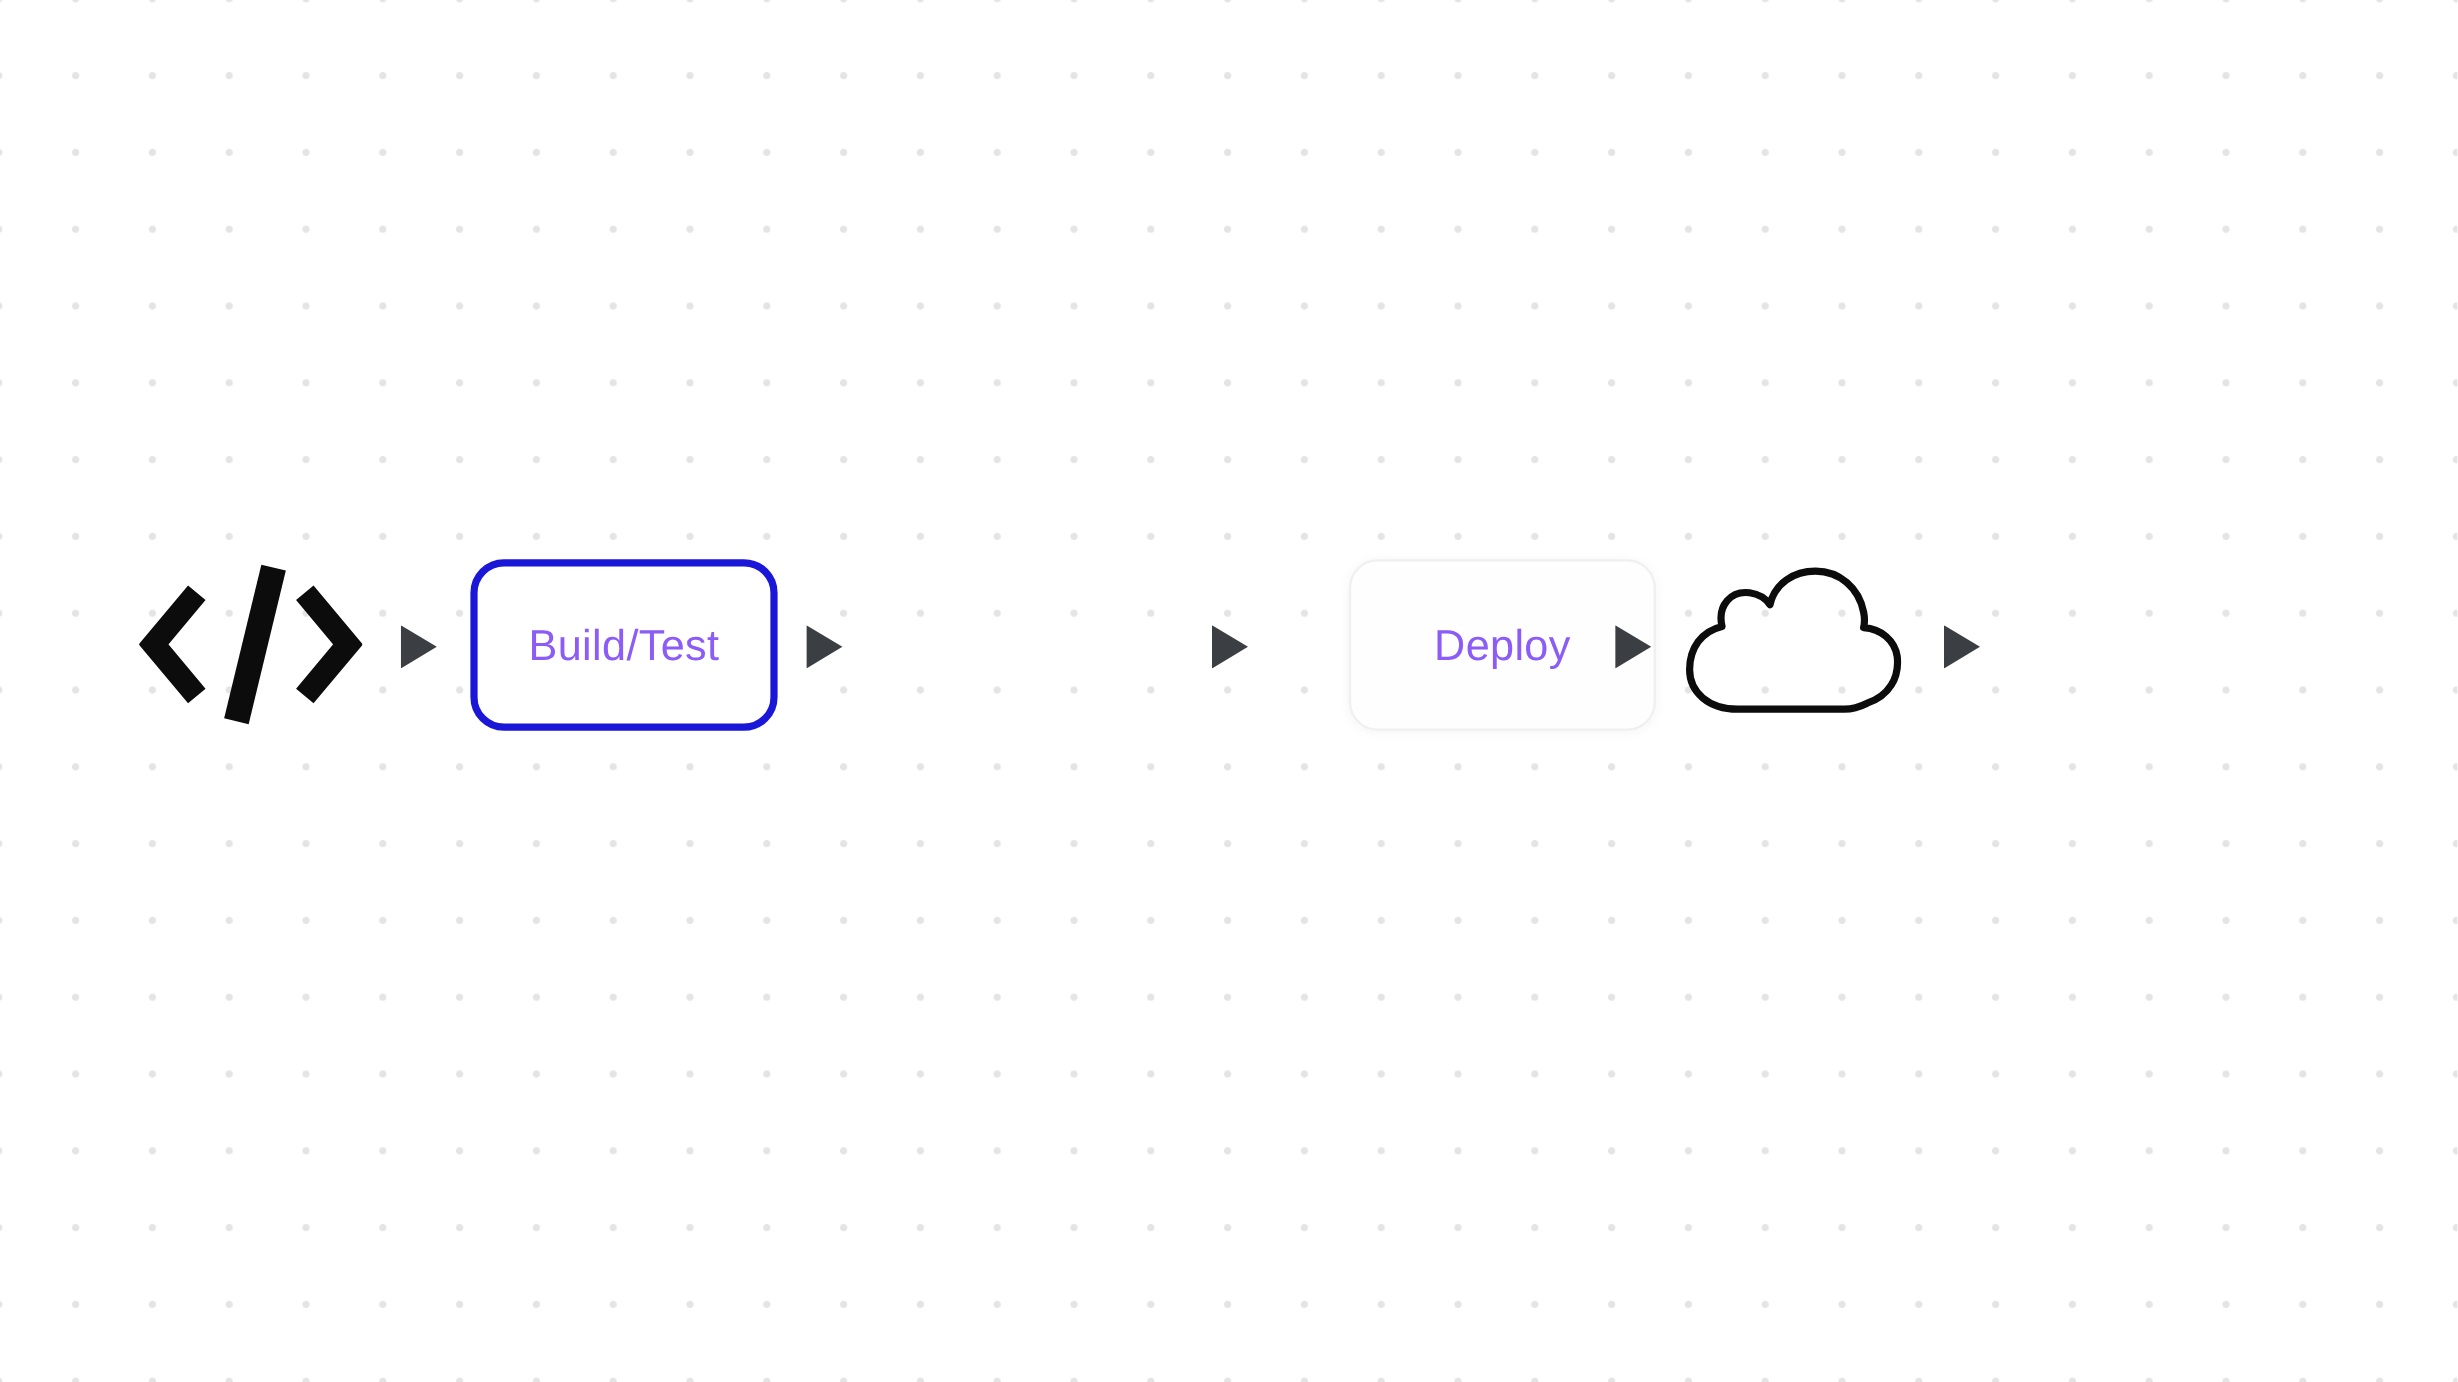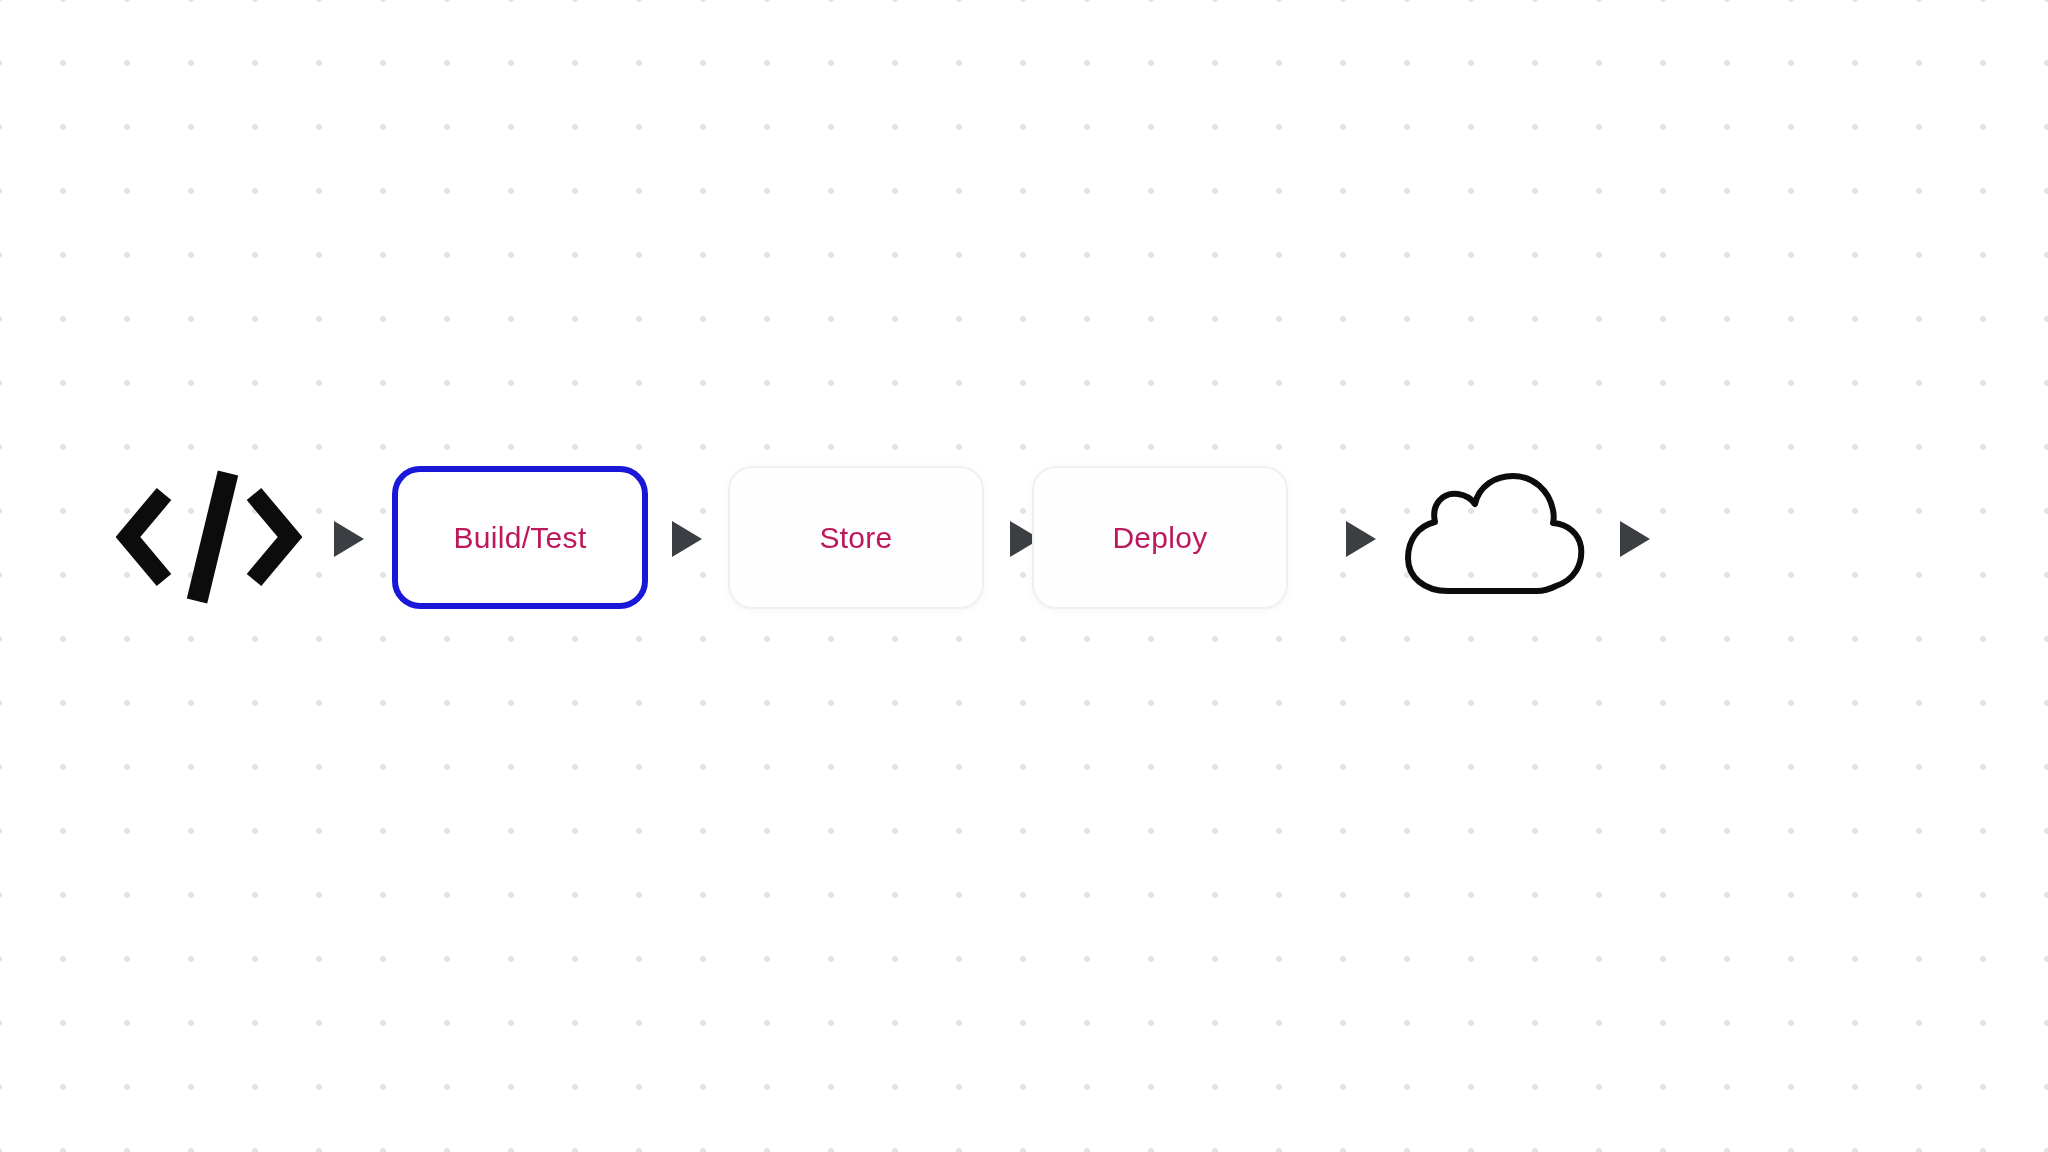--- a/index.html
+++ b/index.html
@@ -27,29 +27,29 @@
     box-shadow: 0 1px 10px rgba(0,0,0,0.04);
     display: flex; align-items: center; justify-content: center;
   }
   .node-box.selected {
     border: 6px solid #1b17d8;
     border-radius: 28px;
     background: #ffffff;
     box-shadow: none;
   }
   .node-label {
-    font-size: 30px;
-    color: #be185d;
+    font-size: 36px;
+    color: #8b5cf6;
     letter-spacing: 0.3px;
     line-height: 1;
     user-select: none;
   }
   .box-build   { left: 392px; }
   .box-store   { left: 728px; }
-  .box-deploy  { left: 1032px; }
+  .box-deploy  { left: 1124px; }
   .box-monitor { left: 1678px; }
 
   .icon-node { position: absolute; display: block; }
   .icon-code  { left: 116px;  top: 468px; width: 186px; height: 138px; }
   .icon-cloud { left: 1398px; top: 470px; width: 192px; height: 128px; }
 
   .arrow {
     position: absolute;
     top: 521px;
     width: 30px; height: 36px;
@@ -78,23 +78,20 @@
   </svg>
 
   <div class="node-box selected box-build">
     <span class="node-label">Build/Test</span>
   </div>
 
   <svg class="arrow arrow-2" viewBox="0 0 30 36" xmlns="http://www.w3.org/2000/svg">
     <polygon points="0,0 30,18 0,36" fill="#3b3f43"></polygon>
   </svg>
 
-  <div class="node-box box-store">
-    <span class="node-label">Store</span>
-  </div>
 
   <svg class="arrow arrow-3" viewBox="0 0 30 36" xmlns="http://www.w3.org/2000/svg">
     <polygon points="0,0 30,18 0,36" fill="#3b3f43"></polygon>
   </svg>
 
   <div class="node-box box-deploy">
     <span class="node-label">Deploy</span>
   </div>
 
   <svg class="arrow arrow-4" viewBox="0 0 30 36" xmlns="http://www.w3.org/2000/svg">

